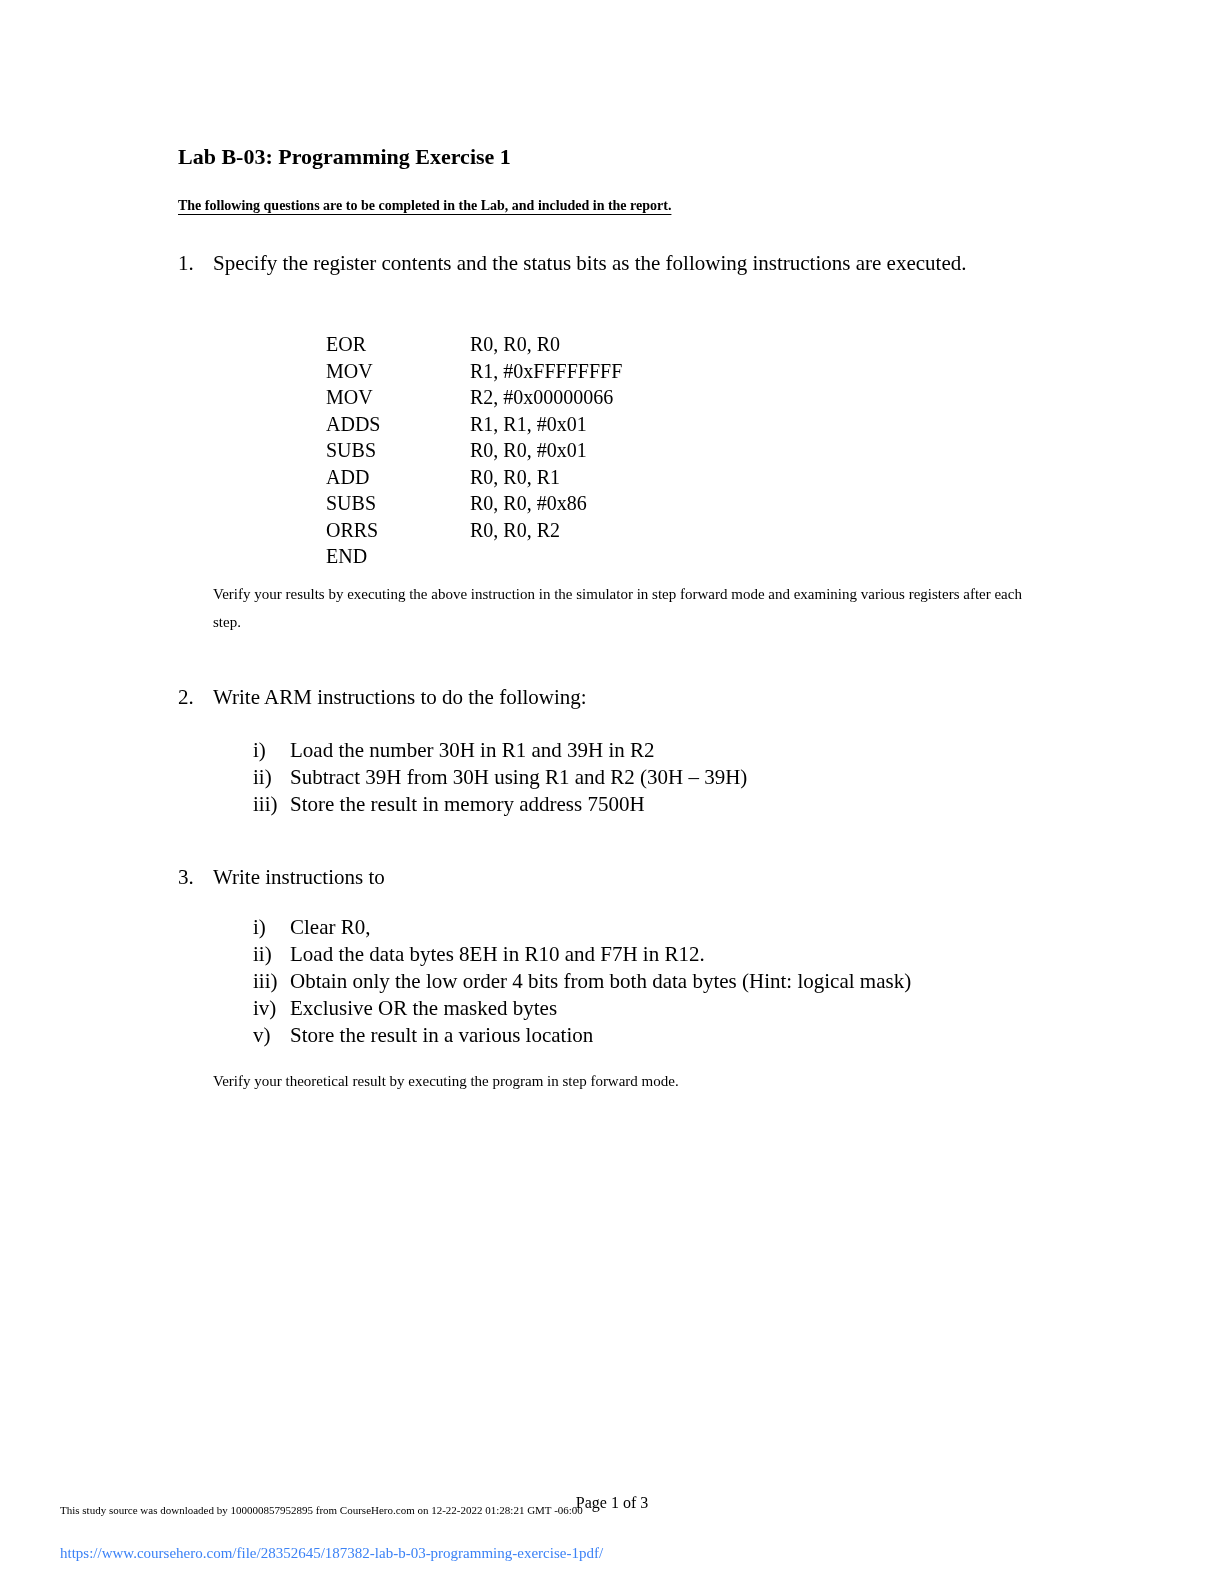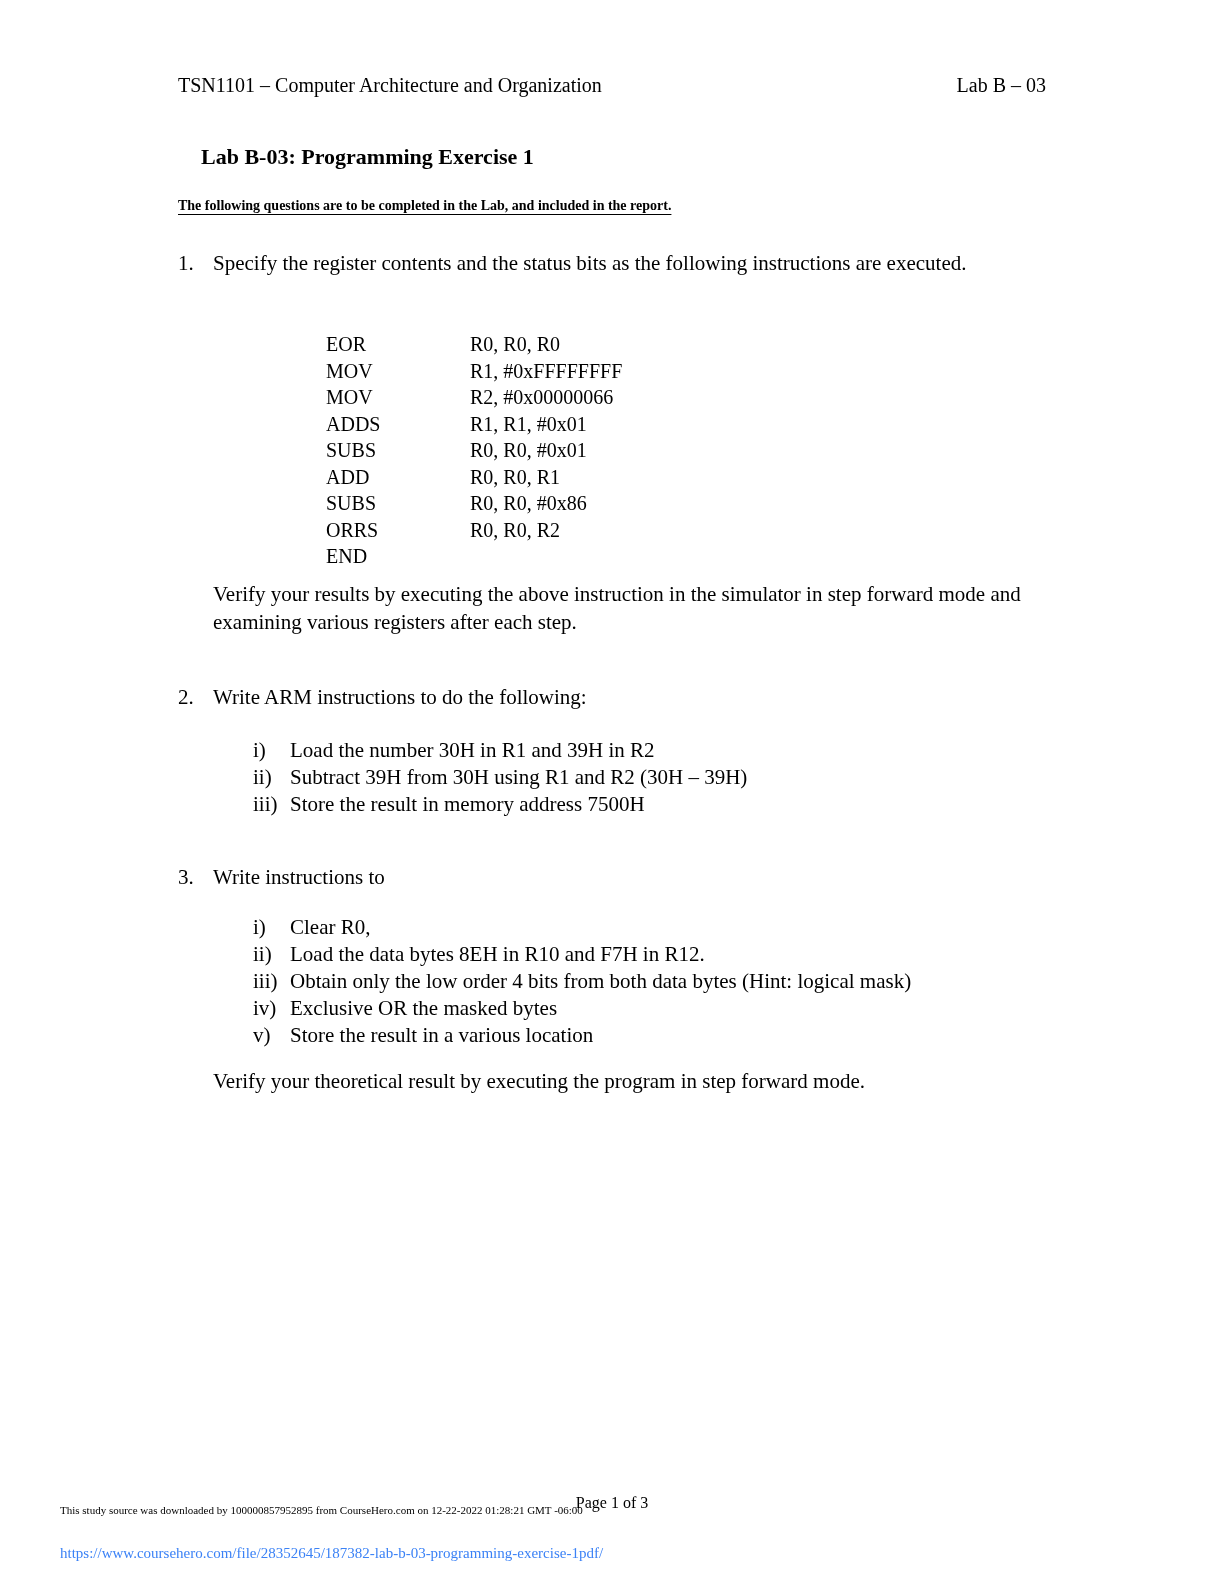--- a/index.html
+++ b/index.html
@@ -23,21 +23,20 @@
     display: flex;
     justify-content: space-between;
     font-size: 20px;
   }
 
   .doc-title {
     left: 178px;
     top: 144px;
     font-size: 22px;
     font-weight: bold;
-    margin-left: 23px;
   }
 
   .subject-line {
     left: 178px;
     top: 198px;
     font-size: 14px;
     font-weight: bold;
     text-decoration: underline;
     text-underline-offset: 4px;
   }
@@ -58,21 +57,21 @@
     left: 326px;
     top: 331px;
     font-size: 20px;
     line-height: 26.5px;
   }
   .code-row { display: flex; }
   .code-mn { width: 144px; flex: 0 0 144px; }
 
   .note {
     left: 213px;
-    font-size: 21px;
+    font-size: 15px;
     line-height: 27.5px;
     width: 825px;
   }
 
   .roman-list {
     left: 253px;
     font-size: 21px;
     line-height: 27px;
   }
   .roman-row { display: flex; }
@@ -99,24 +98,20 @@
     font-size: 15px;
     color: #3b82f6;
     text-decoration: none;
   }
 </style>
 </head>
 <body>
 
 <div class="page">
 
-  <div class="abs header-row">
-    <span>TSN1101 – Computer Architecture and Organization</span>
-    <span>Lab B – 03</span>
-  </div>
 
   <div class="abs doc-title">Lab B-03: Programming Exercise 1</div>
 
   <div class="abs subject-line">The following questions are to be completed in the Lab, and included in the report.</div>
 
   <div class="abs q-item" style="top:250px">
     <span class="q-num">1.</span>
     <span class="q-text">Specify the register contents and the status bits as the following instructions are executed.</span>
   </div>
 

